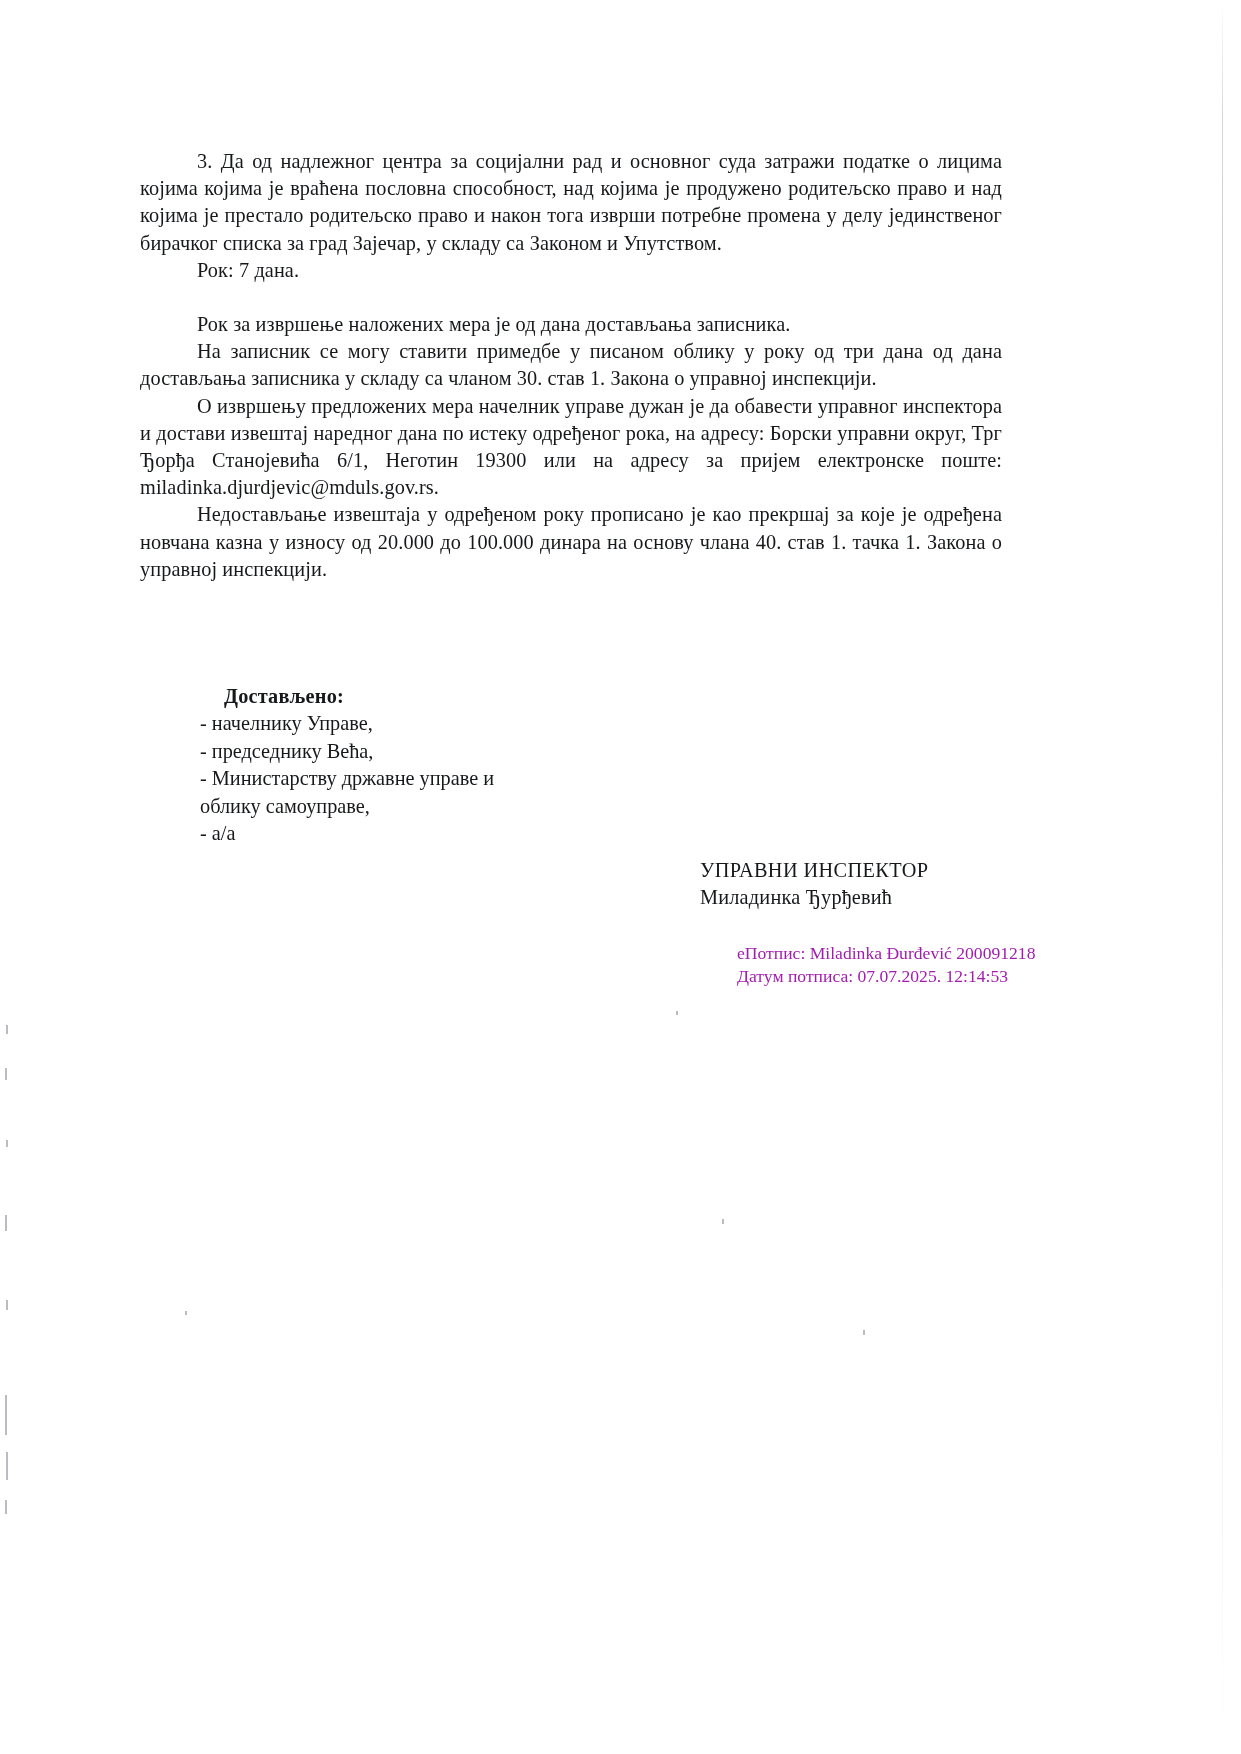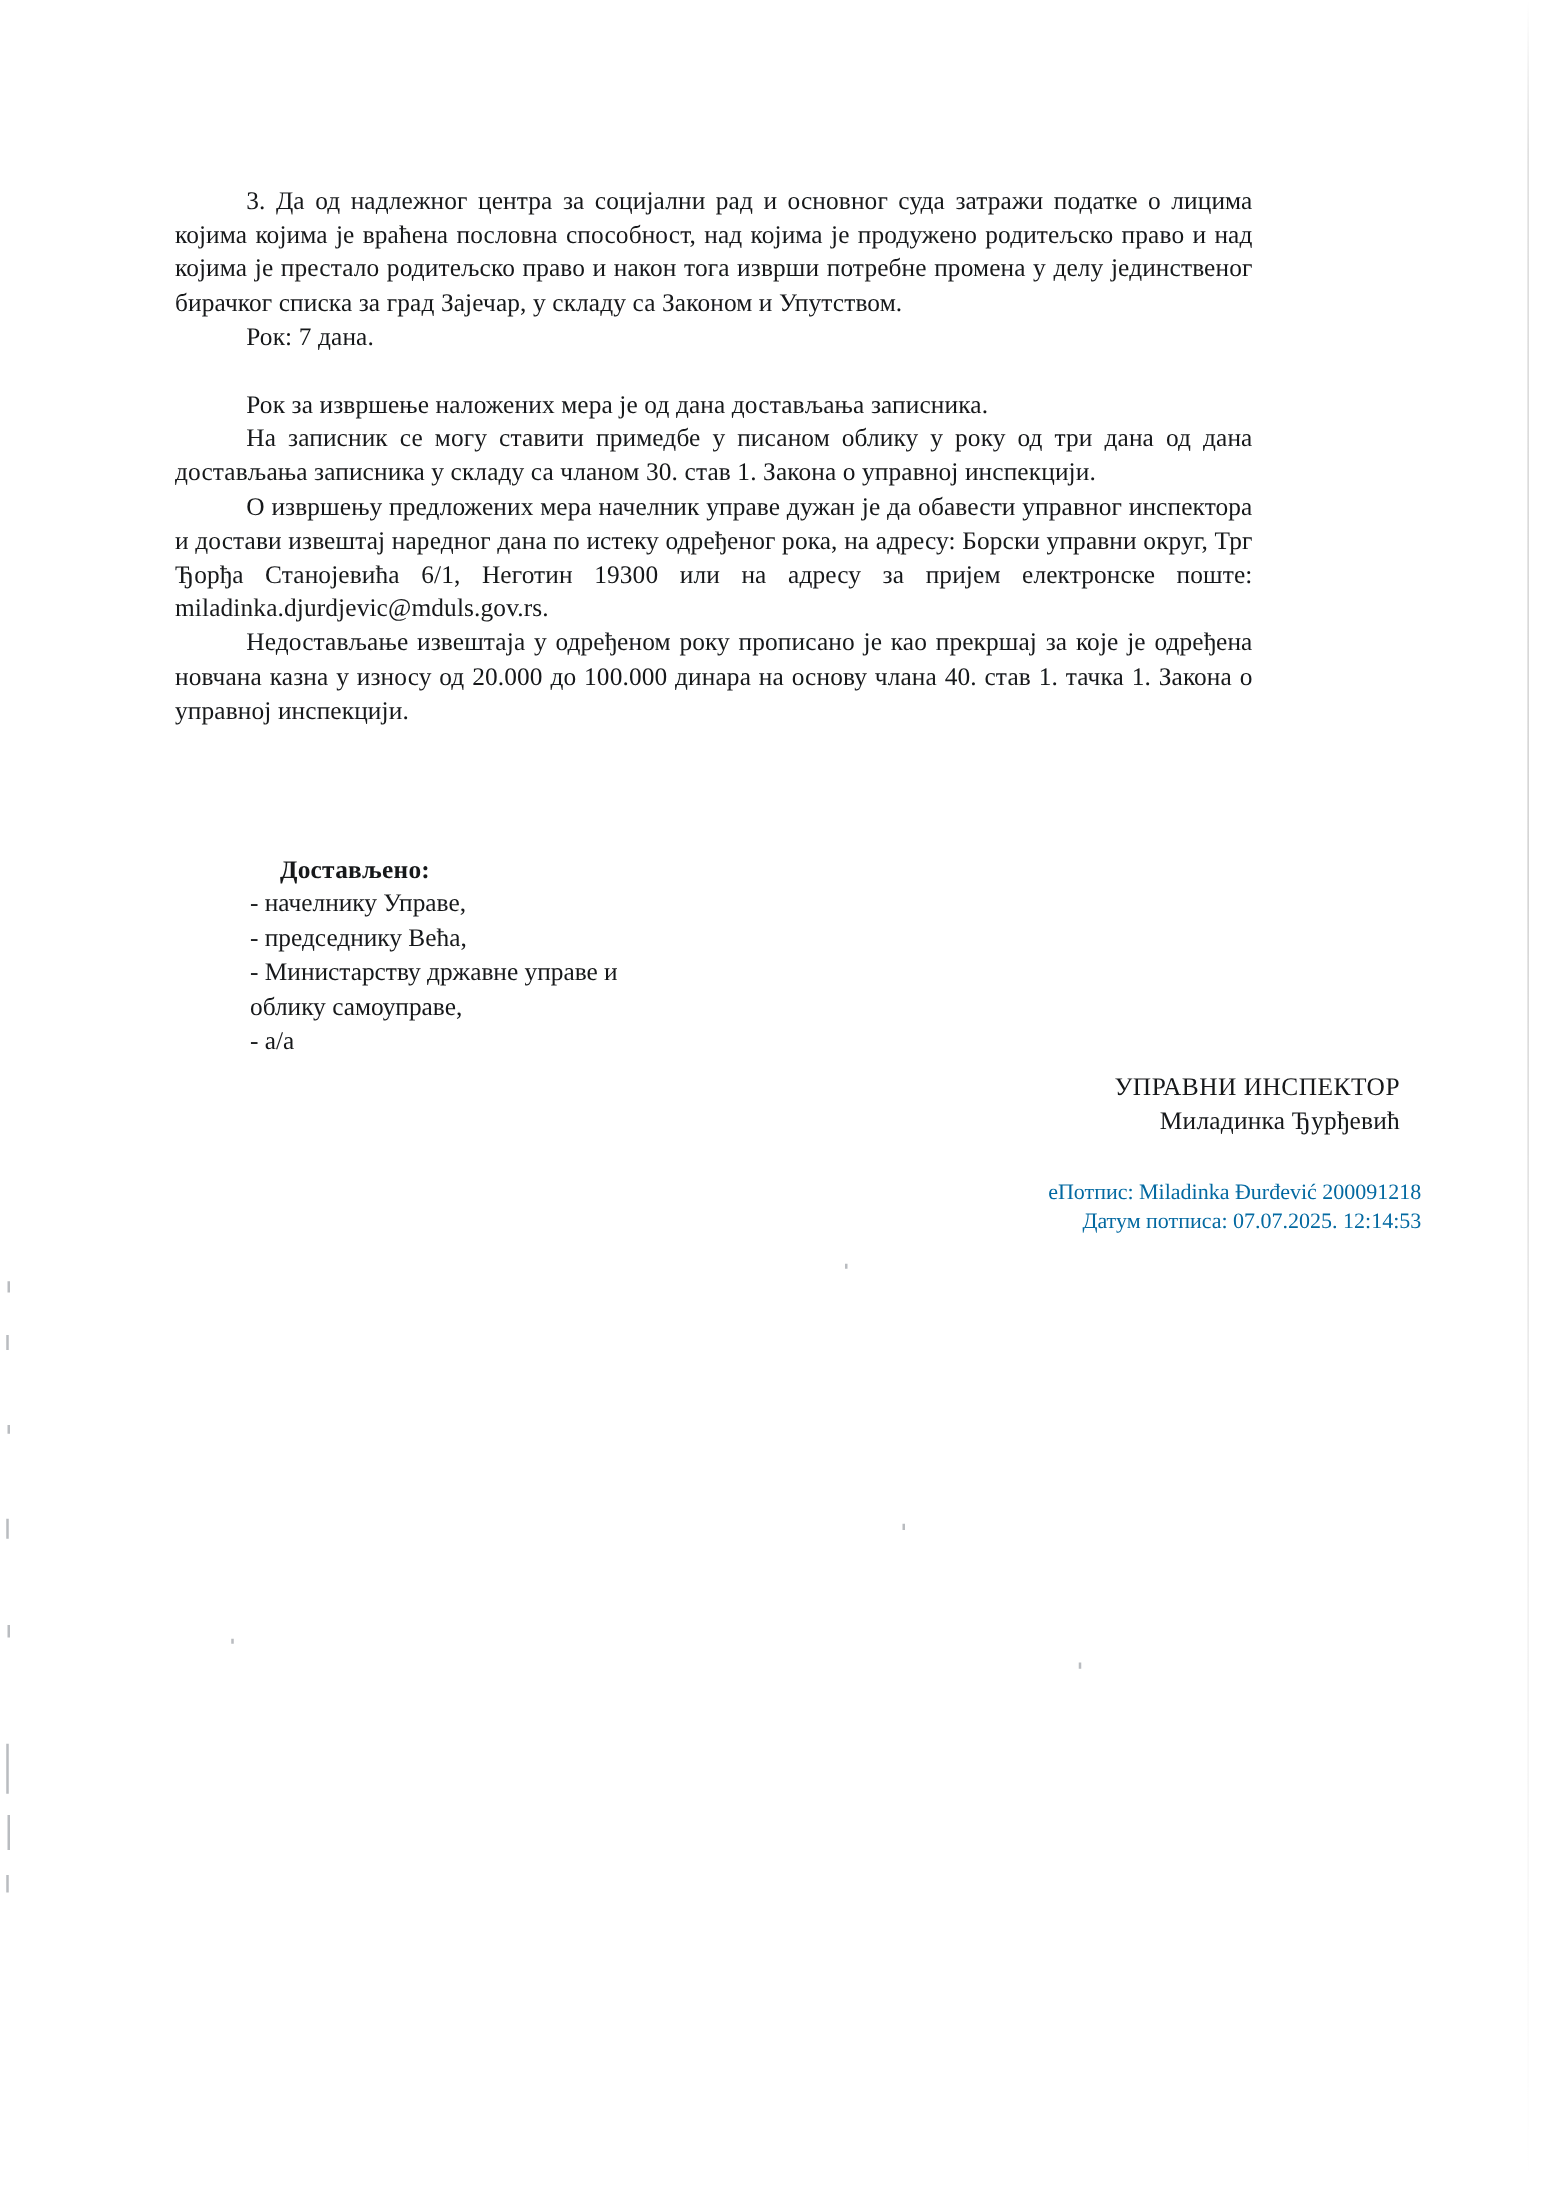--- a/index.html
+++ b/index.html
@@ -73,37 +73,37 @@
     margin-left: 24px;
   }
   .delivered .item { white-space: nowrap; }
 
   
   .signature {
     position: absolute;
     left: 700px;
     top: 857px;
     width: 420px;
-    text-align: right;
+    text-align: left;
     font-size: 20.3px;
     line-height: 27.4px;
   }
   .signature .role { letter-spacing: 0.4px; }
   .signature .name { letter-spacing: 0.2px; }
 
   
   .esign {
     position: absolute;
     left: 737px;
     top: 942px;
     width: 400px;
     font-size: 17.6px;
     line-height: 23px;
-    color: #0369a1;
-    text-align: right;
+    color: #a21caf;
+    text-align: left;
   }
 </style>
 </head>
 <body>
 
 <div class="page">
 
   <div class="scan-edge-line"></div>
   <div class="speck" style="left:6px;  top:1025px; width:2px; height:9px;"></div>
   <div class="speck" style="left:5px;  top:1068px; width:2px; height:12px;"></div>

